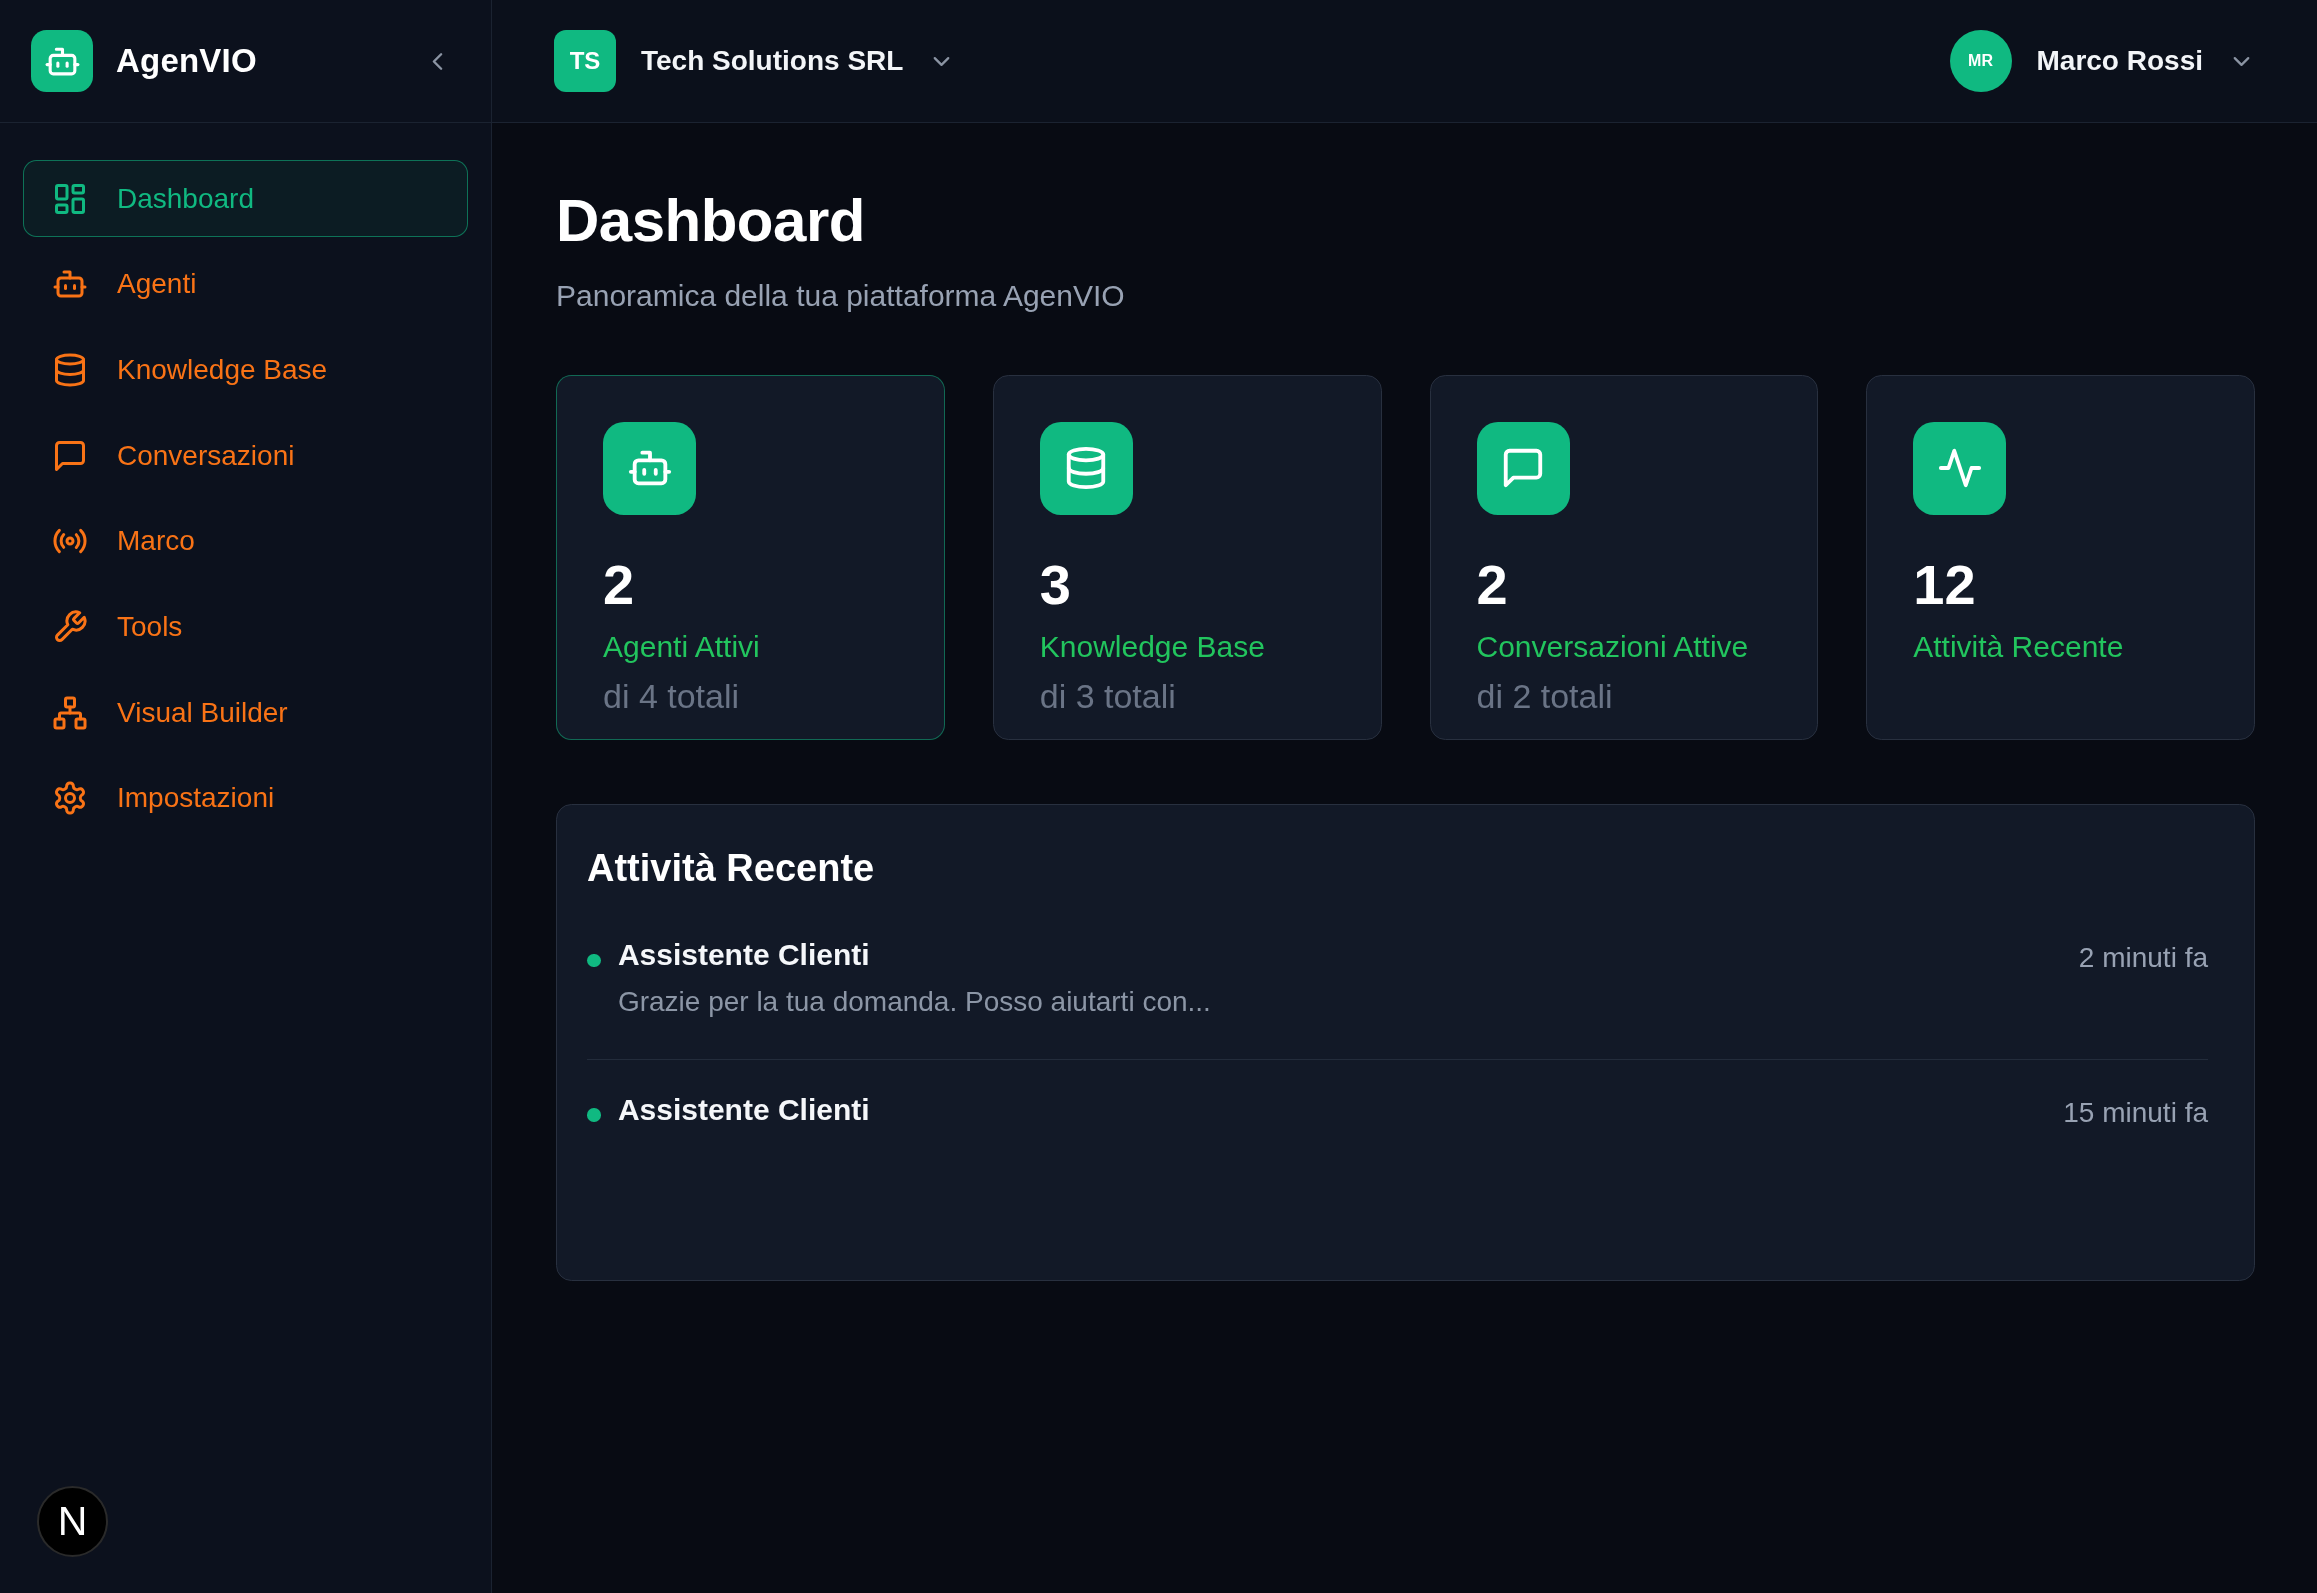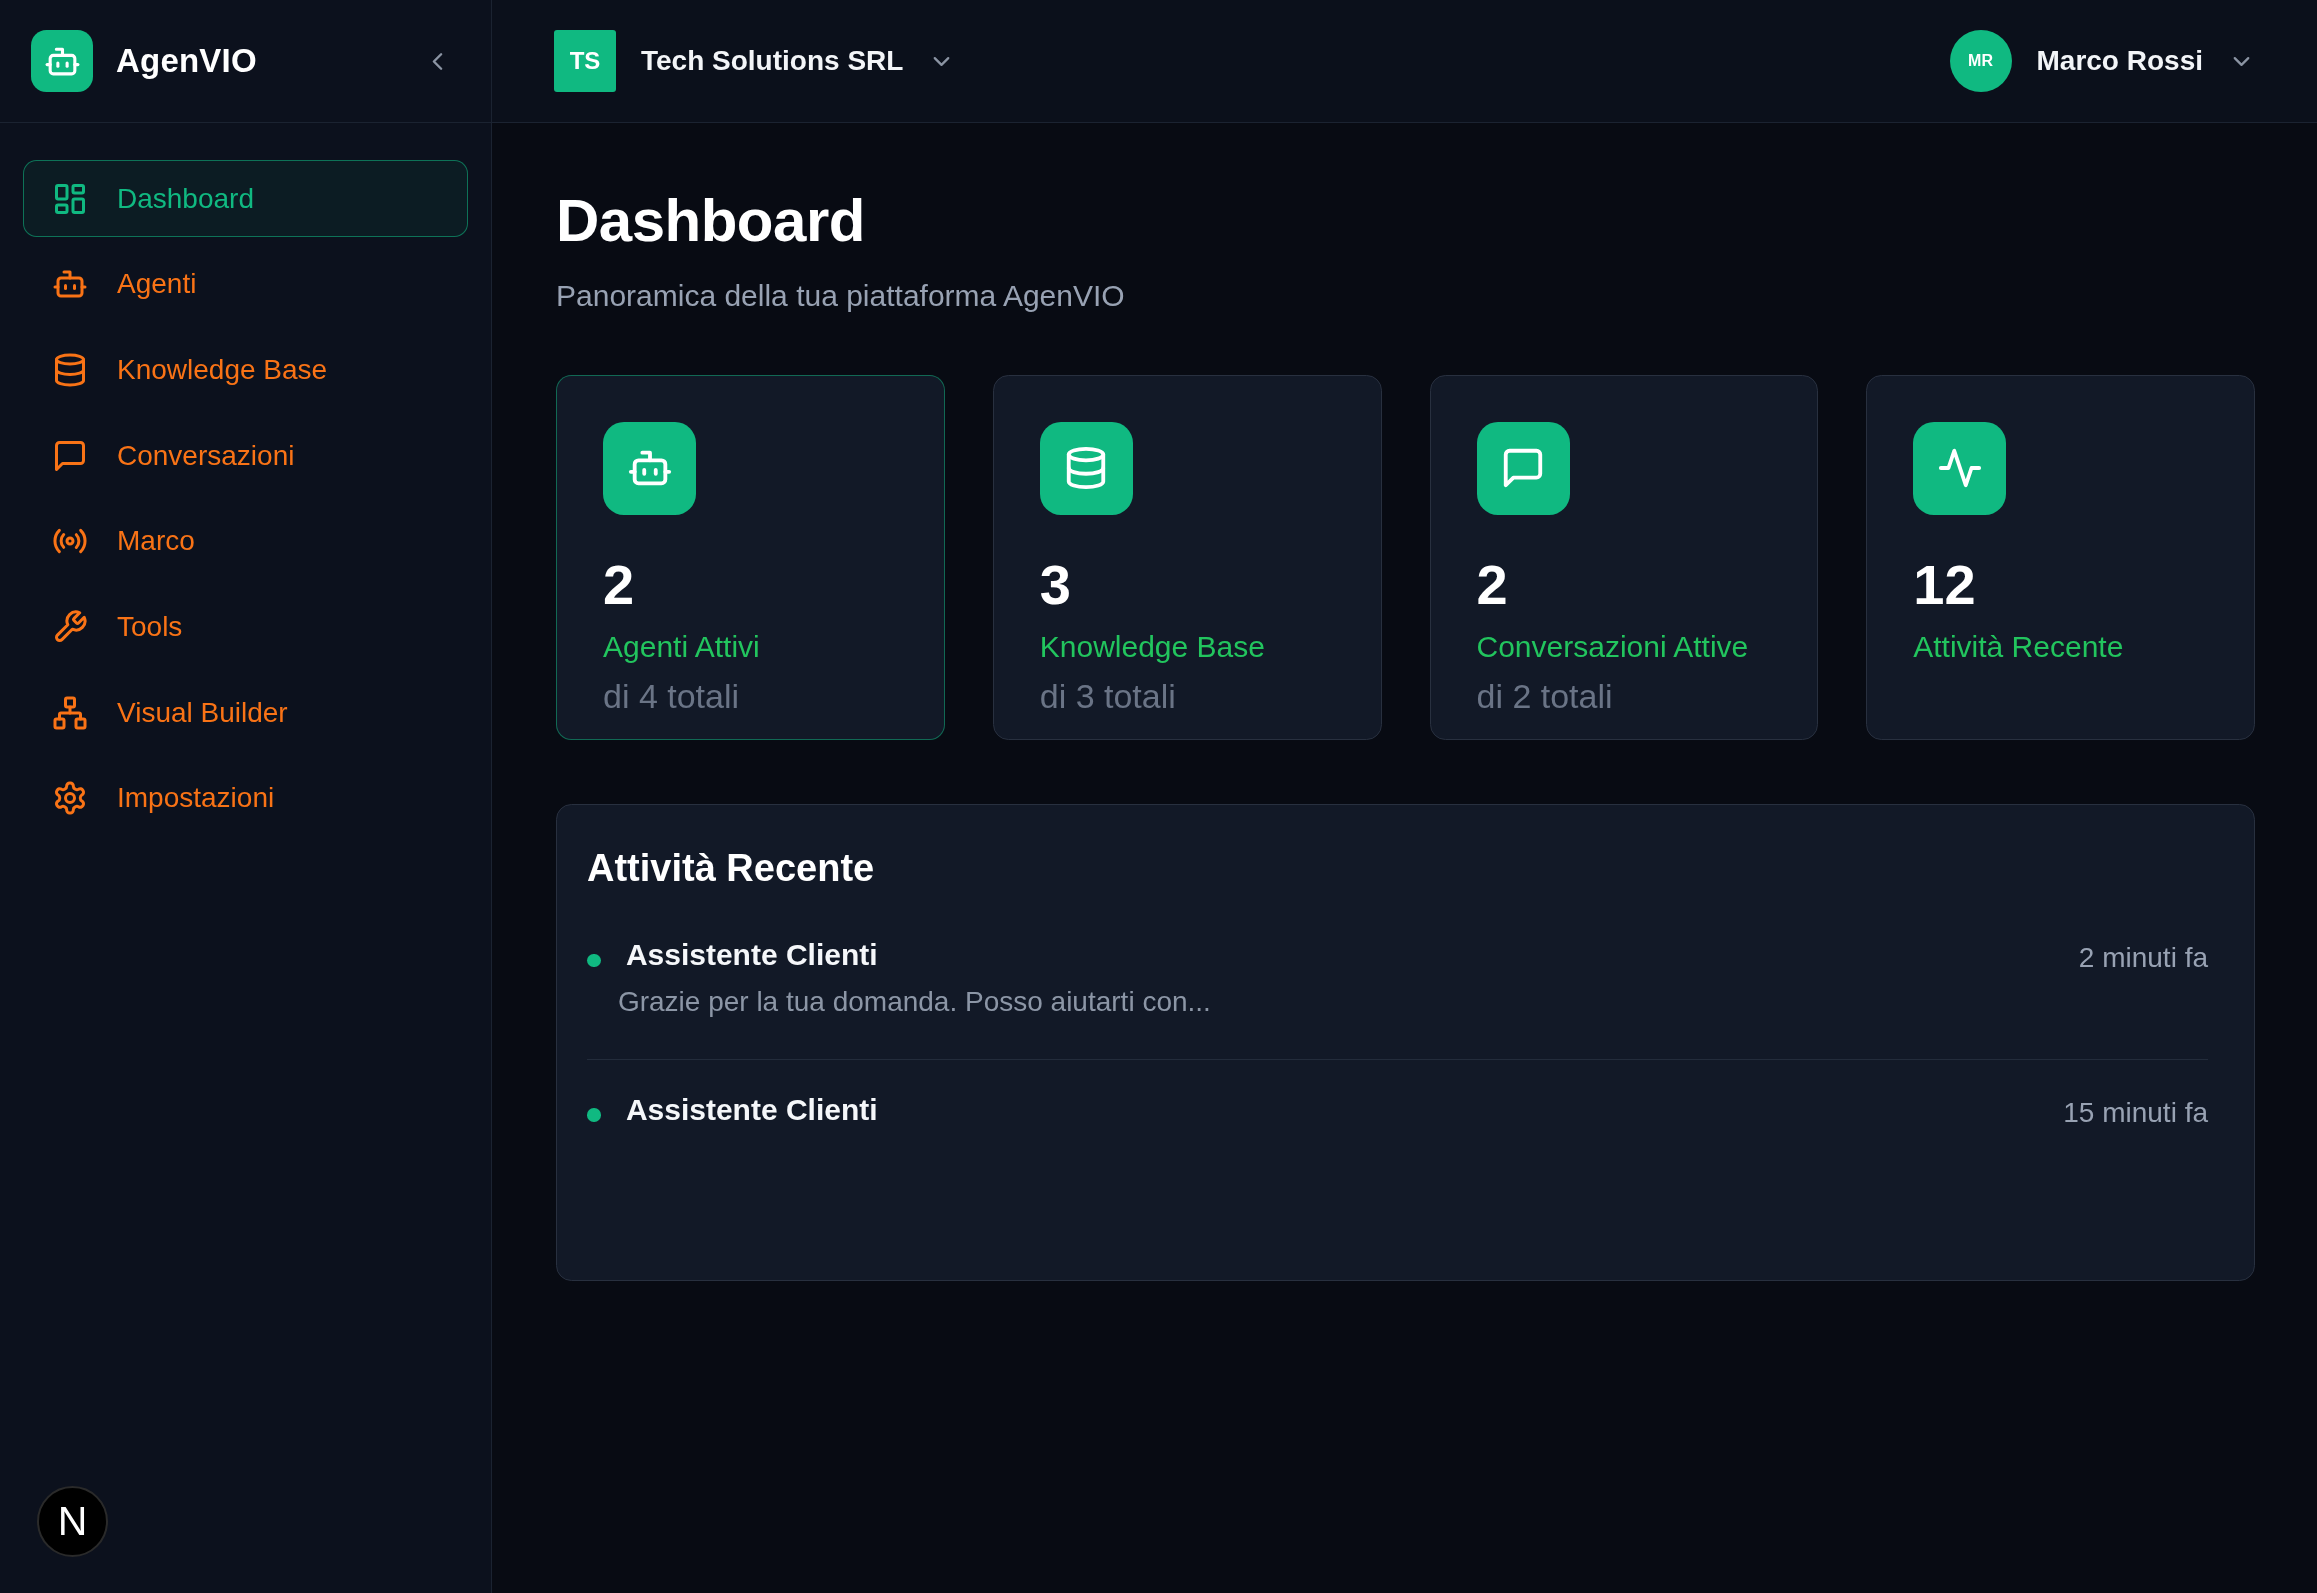--- a/index.html
+++ b/index.html
@@ -71,21 +71,21 @@
   .main{flex:1;min-width:0;display:flex;flex-direction:column;background:#080b13;}
   .topbar{
     height:123px;flex:none;
     display:flex;align-items:center;justify-content:space-between;
     padding:0 62px;box-sizing:border-box;
     background:#0b101b;
     border-bottom:1.9px solid #1b2331;
   }
   .org-switcher,.user-menu{display:flex;align-items:center;gap:25px;cursor:pointer;}
   .org-badge{
-    width:62px;height:62px;border-radius:3px;background:#10b981;
+    width:62px;height:62px;border-radius:12px;background:#10b981;
     display:flex;align-items:center;justify-content:center;
     font-size:24px;font-weight:700;color:#ffffff;flex:none;
   }
   .user-avatar{
     width:62px;height:62px;border-radius:50%;background:#10b981;
     display:flex;align-items:center;justify-content:center;
     font-size:16px;font-weight:700;color:#ffffff;flex:none;
   }
   .org-name,.user-name{font-size:28px;font-weight:600;color:#f3f5f8;}
   .chev{color:#8b94a3;display:flex;align-items:center;}
@@ -122,21 +122,21 @@
   .panel-title{margin:0;font-size:38px;font-weight:700;}
   .activity-list{margin-top:15.4px;}
   .activity-row{
     display:flex;align-items:flex-start;gap:17.4px;
     padding:33px 0 41px;cursor:pointer;
     border-bottom:1.4px solid #232c3b;
   }
   .activity-row:last-child{border-bottom:none;}
   .status-dot{width:13.5px;height:13.5px;border-radius:50%;background:#10b981;margin-top:15.4px;flex:none;}
   .row-main{flex:1;min-width:0;}
-  .row-title{font-size:30px;font-weight:600;color:#f5f7fa;margin-left:8px;}
+  .row-title{font-size:30px;font-weight:600;color:#f5f7fa;}
   .row-sub{margin-top:13.5px;font-size:28px;color:#8c96a6;}
   .row-time{font-size:28px;color:#98a2b3;margin-top:3.9px;white-space:nowrap;}
 </style>
 </head>
 <body>
 
 <div class="app">
 
   <aside class="sidebar">
     <div class="sidebar-header">

